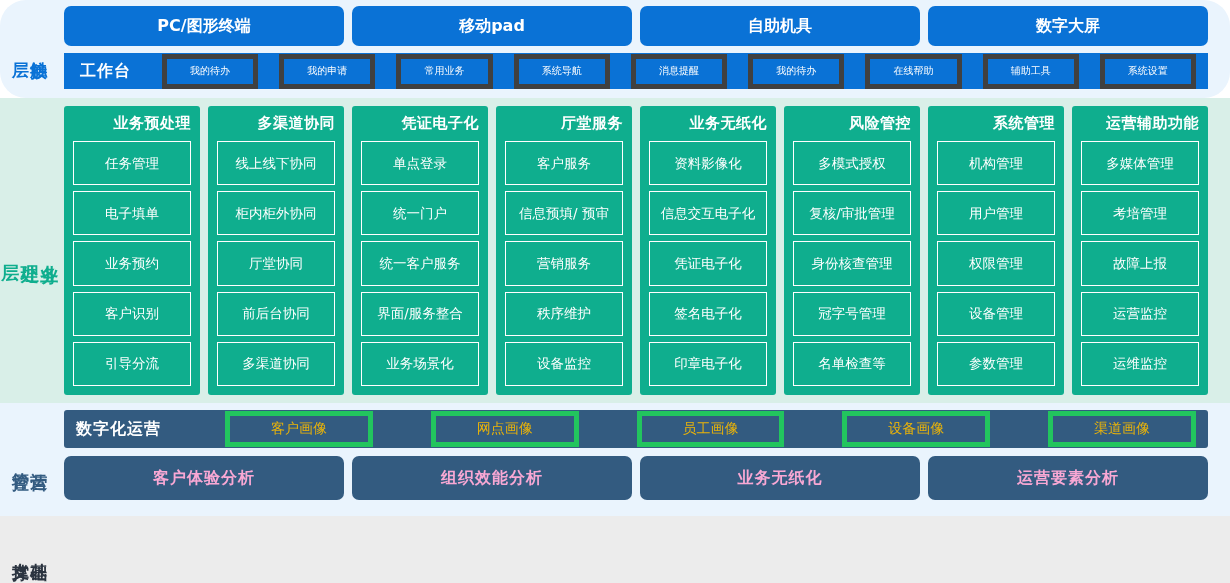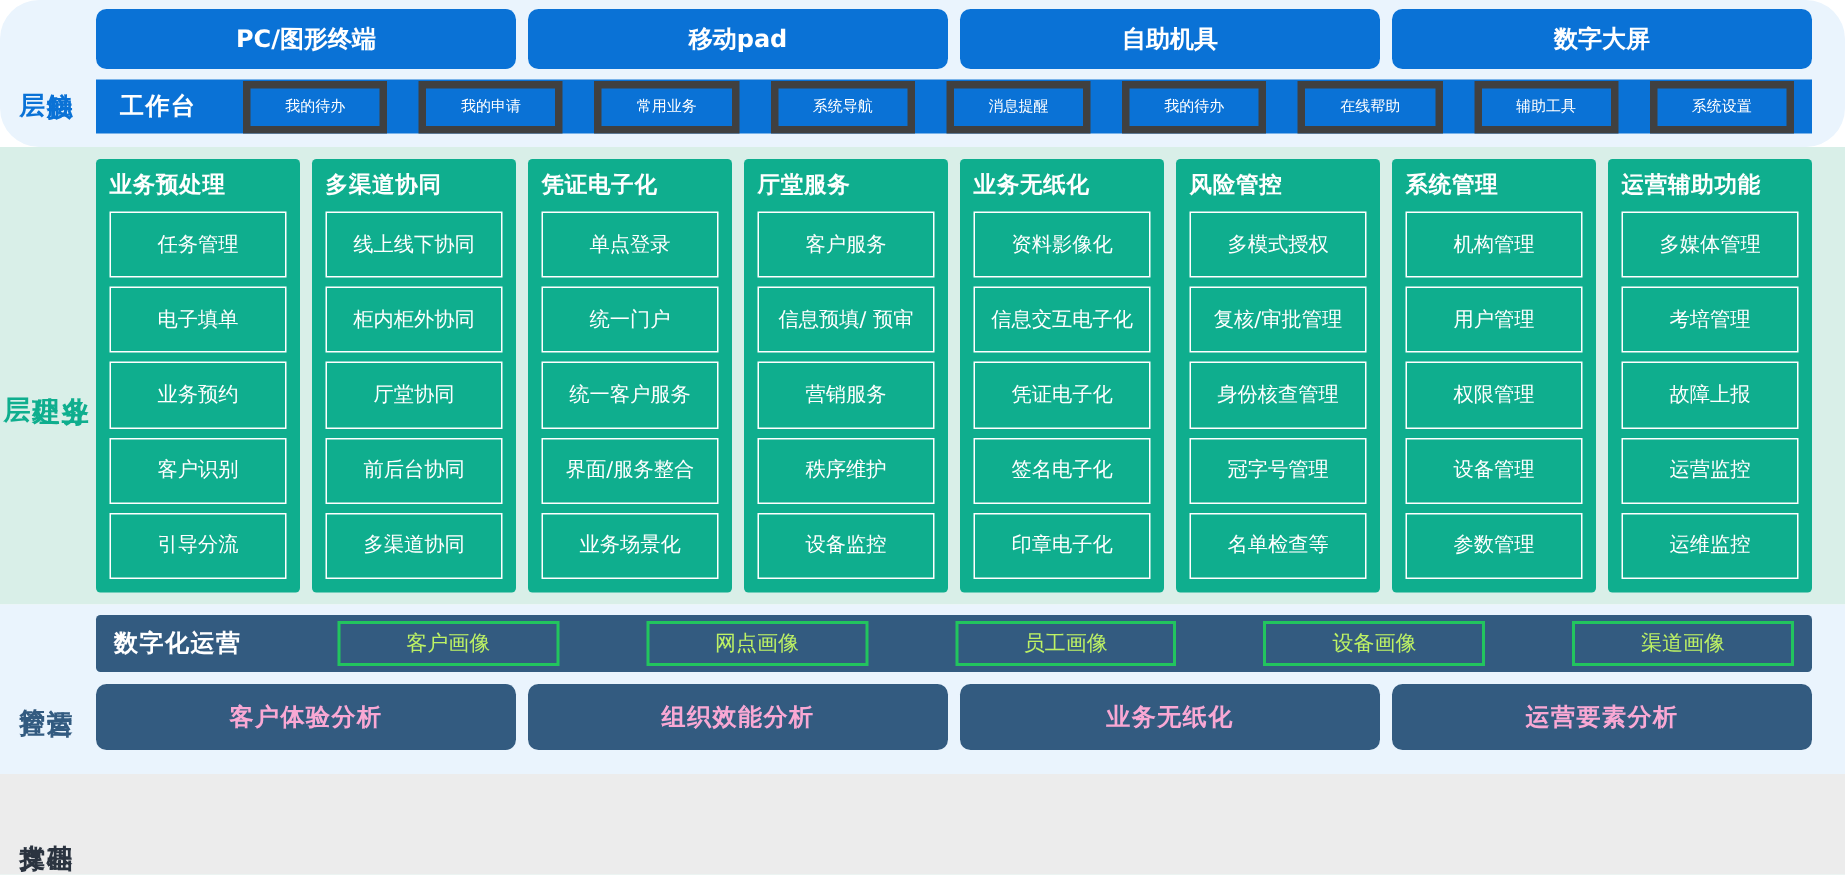--- a/index.html
+++ b/index.html
@@ -46,21 +46,21 @@
     color:#fff;font-size:10px;
     display:flex;align-items:center;justify-content:center;white-space:nowrap;margin-left:12px;
   }
 
   
   .band-biz{background:#d9efe8;flex:1;padding:8px 0 8px 0;}
   .band-biz .band-label{color:#0fae8e;font-size:18px;}
   .biz-cols{display:flex;gap:8px;padding:0 22px 0 4px;height:100%;box-sizing:border-box;}
   .biz-col{
     flex:1;background:#0fae8e;border-radius:3px;
-    display:flex;flex-direction:column;align-items:flex-start;
+    display:flex;flex-direction:column;align-items:flex-end;
     padding:8px 9px 9px 9px;box-sizing:border-box;
   }
   .biz-col-title{
     color:#fff;font-weight:bold;font-size:15px;
     margin-bottom:8px;white-space:nowrap;letter-spacing:.5px;
   }
   .biz-item{
     width:100%;flex:1;margin-bottom:6px;
     border:1px solid #ffffff;box-sizing:border-box;
     color:#ffffff;font-size:13.5px;line-height:1.12;
@@ -71,21 +71,21 @@
 
   
   .band-ops{background:#eaf4fd;height:113px;padding:7px 0;}
   .band-ops .band-label{color:#335b80;}
   .ops-top{
     margin:0 22px 0 4px;height:38px;background:#335b80;border-radius:3px;
     display:flex;align-items:center;gap:22px;padding:0 12px;box-sizing:border-box;
   }
   .ops-title{color:#fff;font-weight:bold;font-size:16px;white-space:nowrap;padding-right:6px;letter-spacing:1px;}
   .ops-chip{
-    flex:1;height:26px;border:2px solid #22c55e;color:#bef264;font-size:14px;
+    flex:1;height:26px;border:5px solid #22c55e;color:#eab308;font-size:14px;
     display:flex;align-items:center;justify-content:center;white-space:nowrap;margin-left:36px;
   }
   .ops-bottom{display:flex;gap:8px;margin:8px 22px 0 4px;height:44px;}
   .ops-wide{
     flex:1;background:#335b80;border-radius:7px;
     color:#f9a8d4;font-weight:bold;font-size:16px;letter-spacing:1px;
     display:flex;align-items:center;justify-content:center;
   }
 
   

